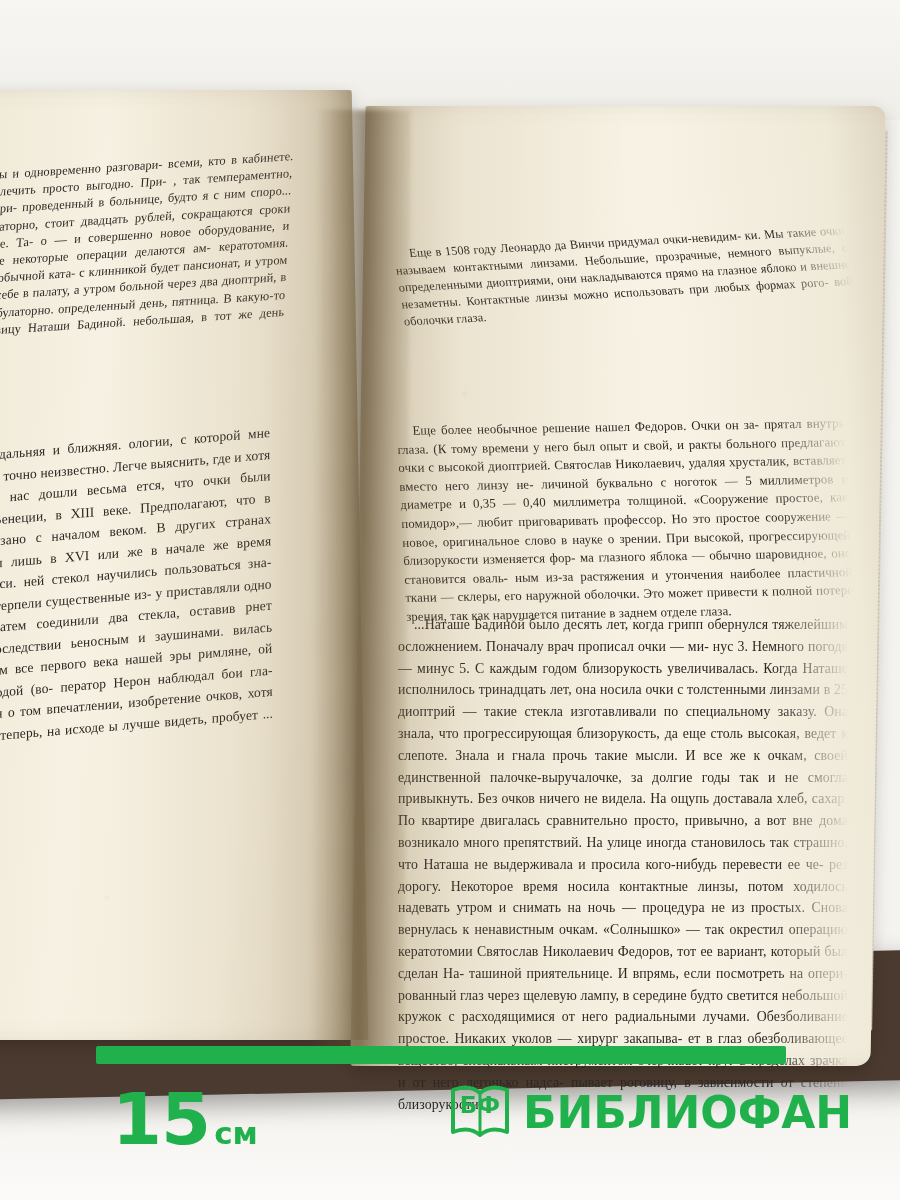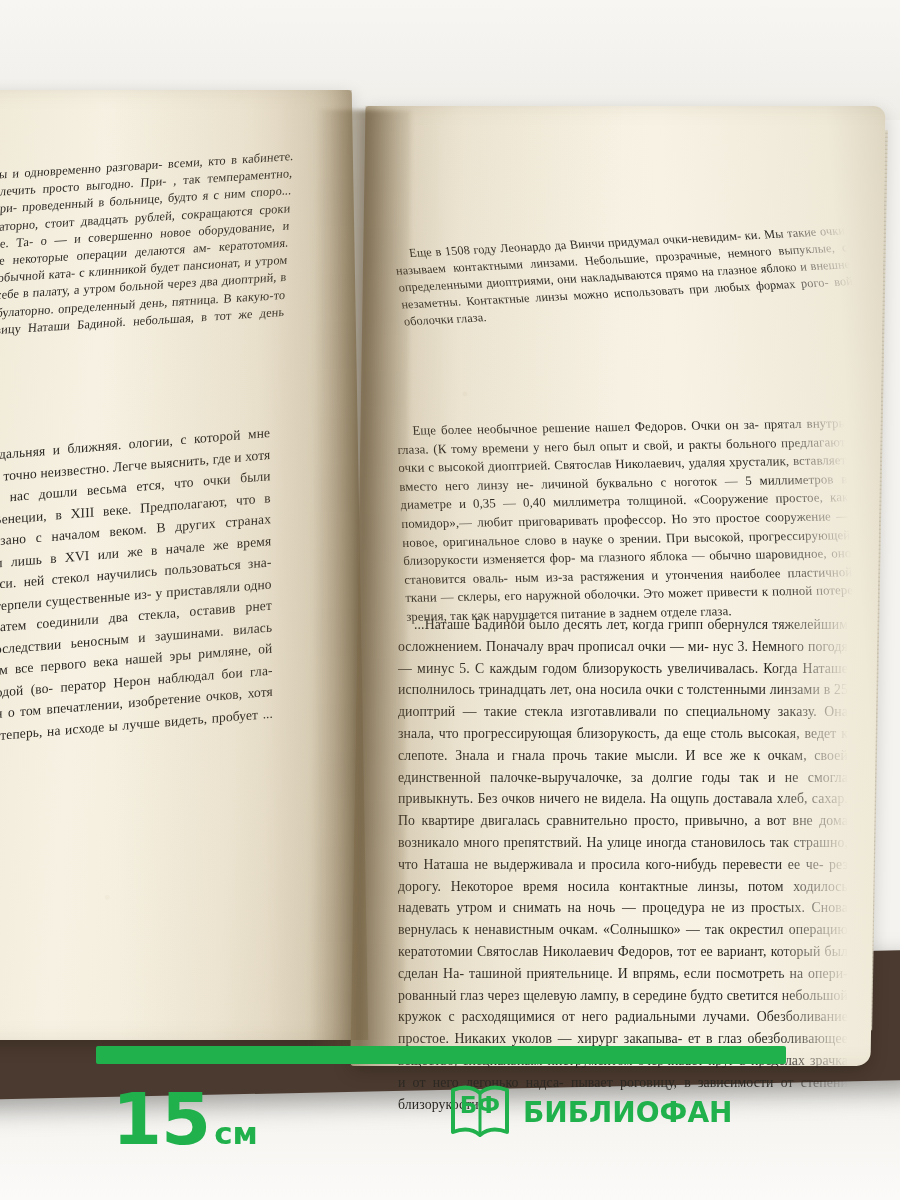--- a/index.html
+++ b/index.html
@@ -226,21 +226,21 @@
   .brand-mark {
     position: relative;
     width: 62px;
     height: 60px;
   }
   .brand-mark svg { display: block; }
   .brand-name {
     color: #21b14c;
     font-family: "DejaVu Sans", sans-serif;
     font-weight: bold;
-    font-size: 28px;
+    font-size: 44px;
     letter-spacing: 0px;
   }
   
   .speckle {
     position: absolute; inset: 0;
     background-image:
       radial-gradient(circle at 20% 30%, rgba(150,120,70,0.05) 0 2px, transparent 3px),
       radial-gradient(circle at 70% 60%, rgba(150,120,70,0.04) 0 2px, transparent 3px),
       radial-gradient(circle at 45% 85%, rgba(150,120,70,0.04) 0 2px, transparent 3px);
     pointer-events: none;

